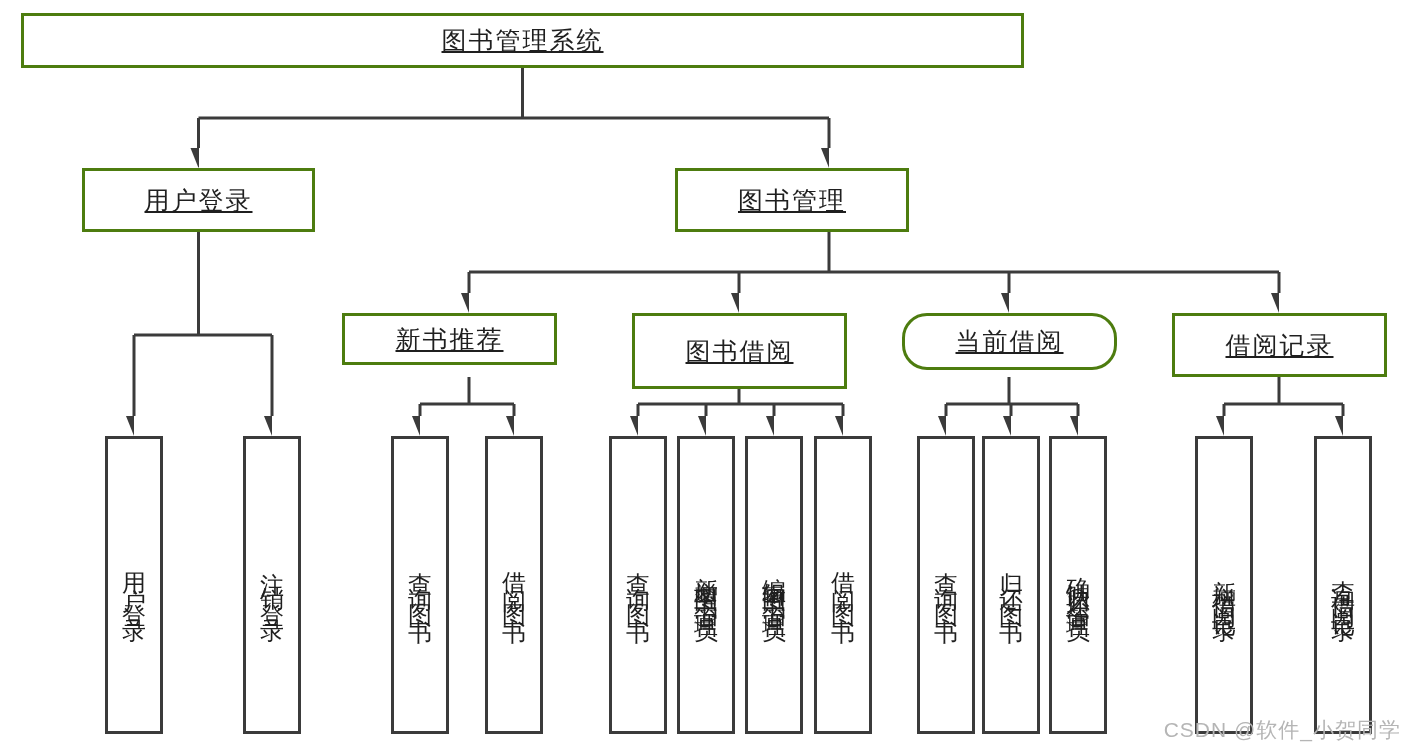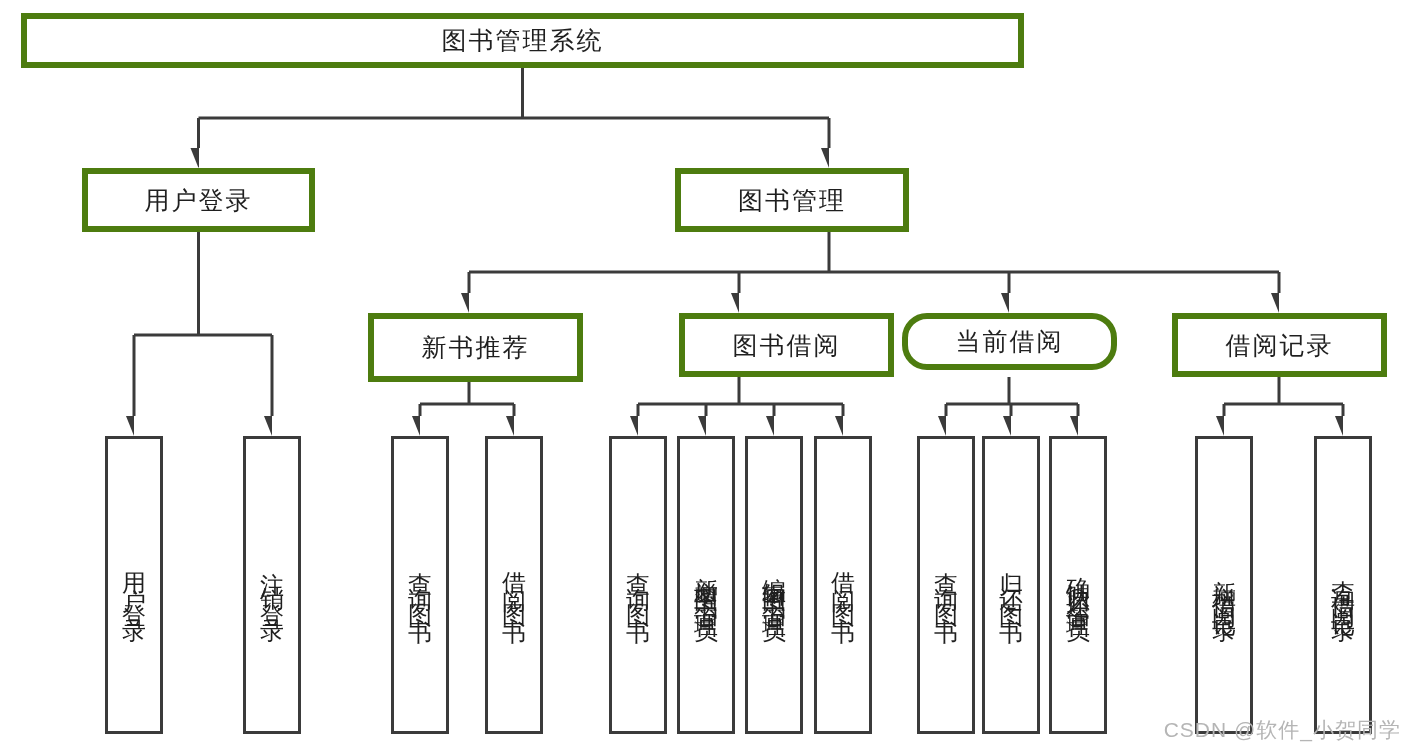--- a/index.html
+++ b/index.html
@@ -6,41 +6,41 @@
   #stage{
     position:relative;
     width:1405px;height:747px;
     background:#ffffff;
     font-family:"Liberation Sans",sans-serif;
     overflow:hidden;
   }
   #wires{position:absolute;left:0;top:0;z-index:0;}
   .node{
     position:absolute;box-sizing:border-box;
-    background:#ffffff;border:6px solid #4d7c0f;
+    background:#ffffff;border:3px solid #4d7c0f;
     display:flex;align-items:center;justify-content:center;
     color:#1f1f1f;font-size:25px;letter-spacing:2px;
-    z-index:1;white-space:nowrap;
+    z-index:1;white-space:nowrap;text-decoration:underline;
   }
   .vnode{
     position:absolute;box-sizing:border-box;
     background:#ffffff;border:3px solid #3b3b3b;
     writing-mode:vertical-rl;text-orientation:mixed;
     display:flex;align-items:center;justify-content:center;
     color:#1f1f1f;font-size:24px;letter-spacing:6px;
     z-index:1;line-height:1;
   }
   .ls-wide{letter-spacing:16px;}
   .ls-mid{letter-spacing:8px;}
   
   #n-root{left:21px;top:13px;width:1003px;height:55px;}
   #n-user-login{left:82px;top:168px;width:233px;height:64px;}
   #n-book-mgmt{left:675px;top:168px;width:234px;height:64px;}
-  #n-new-rec{left:368px;top:313px;width:215px;height:69px;}
-  #n-borrow{left:632px;top:313px;width:215px;height:64px;margin-left:47px;}
+  #n-new-rec{left:342px;top:313px;width:215px;height:52px;}
+  #n-borrow{left:632px;top:313px;width:215px;height:76px;}
   #n-current{left:902px;top:313px;width:215px;height:57px;border-radius:25px;}
   #n-records{left:1172px;top:313px;width:215px;height:64px;}
   .vnode{top:436px;width:58px;height:298px;}
   #n-g1c1{left:105px;} #n-g1c2{left:243px;}
   #n-g2c1{left:391px;} #n-g2c2{left:485px;}
   #n-g3c1{left:609px;} #n-g3c2{left:677px;} #n-g3c3{left:745px;} #n-g3c4{left:814px;}
   #n-g4c1{left:917px;} #n-g4c2{left:982px;} #n-g4c3{left:1049px;}
   #n-g5c1{left:1195px;} #n-g5c2{left:1314px;}
   #watermark{
     position:absolute;right:4px;bottom:3px;z-index:2;

